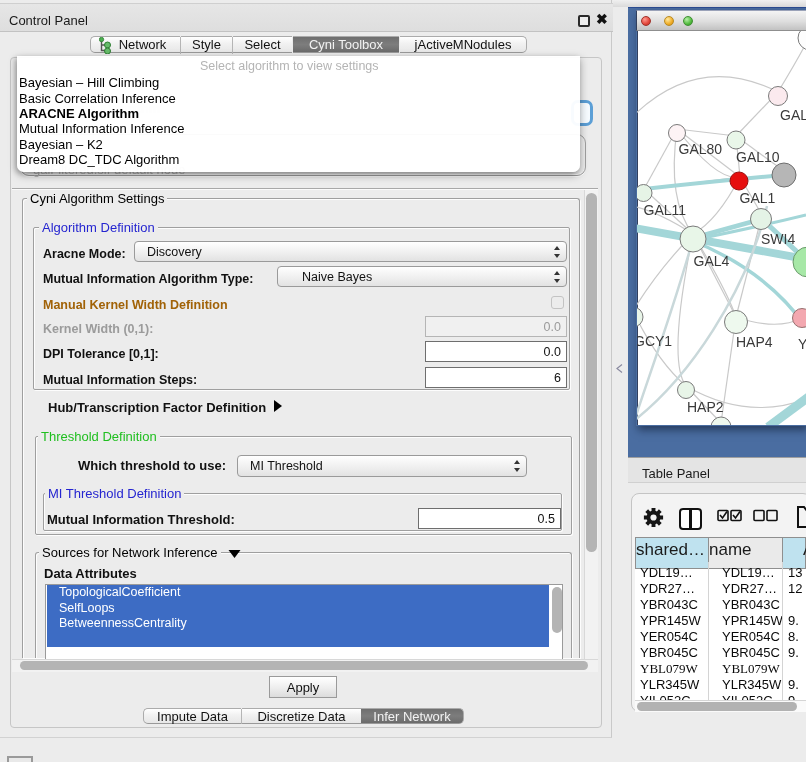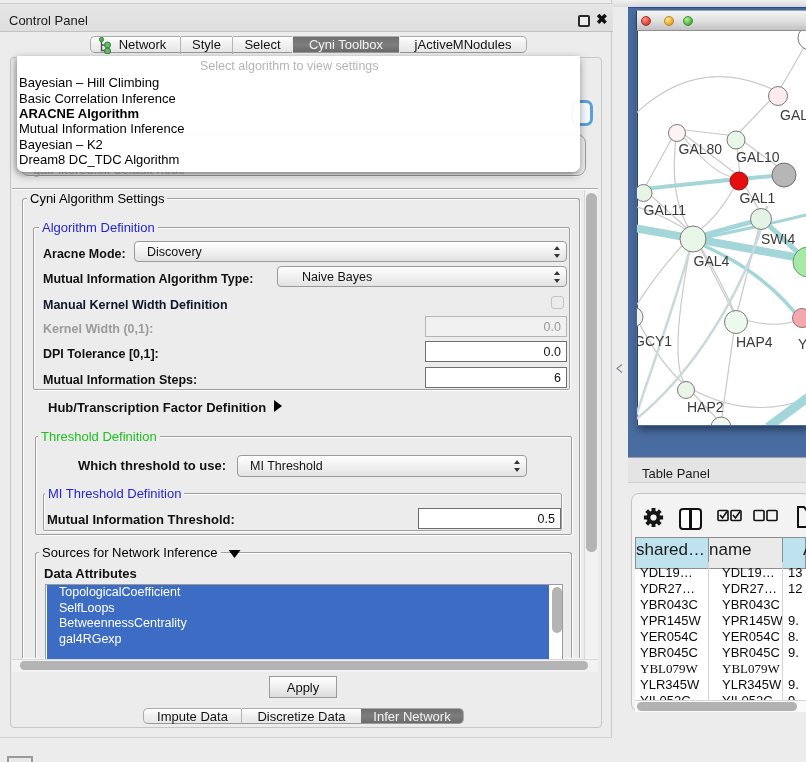--- a/index.html
+++ b/index.html
@@ -121,21 +121,21 @@
   <span class="lbl" style="left:4px;">Cyni Algorithm Settings</span>
 </div>
 
 <div class="fs" style="left:33px; top:227px; width:537px; height:163px;">
   <span class="lbl" style="left:5px; color:#2525d0;">Algorithm Definition</span>
 </div>
 <label class="row" style="left:43px; top:247px;">Aracne Mode:</label>
 <div class="combo" style="left:134px; top:241px; width:433px;">Discovery<span class="ar"></span></div>
 <label class="row" style="left:43px; top:272px;">Mutual Information Algorithm Type:</label>
 <div class="combo" style="left:277px; top:266px; width:290px;padding-left:24px;">Naive Bayes<span class="ar"></span></div>
-<label class="row" style="left:43px; top:298px; color:#0f172a;">Manual Kernel Width Definition</label>
+<label class="row" style="left:43px; top:298px; color:#a16207;">Manual Kernel Width Definition</label>
 <div class="abs" style="left:551px; top:296px; width:13px; height:13px; border:1px solid #c3c3c3; border-radius:3px; background:#ececec;"></div>
 <label class="row" style="left:43px; top:322px; color:#9b9b9b;">Kernel Width (0,1):</label>
 <div class="field dis" style="left:425px; top:316px; width:142px;">0.0</div>
 <label class="row" style="left:43px; top:347px;">DPI Tolerance [0,1]:</label>
 <div class="field" style="left:425px; top:341px; width:142px;">0.0</div>
 <label class="row" style="left:43px; top:373px;">Mutual Information Steps:</label>
 <div class="field" style="left:425px; top:367px; width:142px;">6</div>
 <label class="row" style="left:48px; top:400px; font-size:13px;">Hub/Transcription Factor Definition</label>
 <svg class="abs" style="left:272px; top:399px;" width="12" height="14" viewBox="0 0 12 14">
     <path d="M2 1 L10 7 L2 13 Z" fill="#000"></path>
@@ -156,21 +156,20 @@
   <span class="lbl" style="left:3px;">Sources for Network Inference</span>
 </div>
 <svg class="abs" style="left:228px; top:549px;" width="13" height="10" viewBox="0 0 13 10">
     <path d="M0.5 1 L12.5 1 L6.5 9 Z" fill="#000"></path>
   </svg>
 <label class="row" style="left:44px; top:566px; font-size:13px;">Data Attributes</label>
 <div class="abs" id="datalist">
   <div class="li">TopologicalCoefficient</div>
   <div class="li">SelfLoops</div>
   <div class="li">BetweennessCentrality</div>
-  <div class="li">gal4RGexp</div>
   <div class="li">&nbsp;</div>
 </div>
 <div id="listsb"></div>
 
 <div class="abs" id="apply">Apply</div>
 
 <div class="seg first" style="left:143px; top:708px; width:98px; height:16px; line-height:15px;">Impute Data</div>
 <div class="seg" style="left:242px; top:708px; width:119px; height:16px; line-height:15px;">Discretize Data</div>
 <div class="seg dark last" style="left:361px; top:708px; width:103px; height:16px; line-height:15px;">Infer Network</div>
 <div class="segsep" style="left:241px; top:709px; height:15px;"></div>

